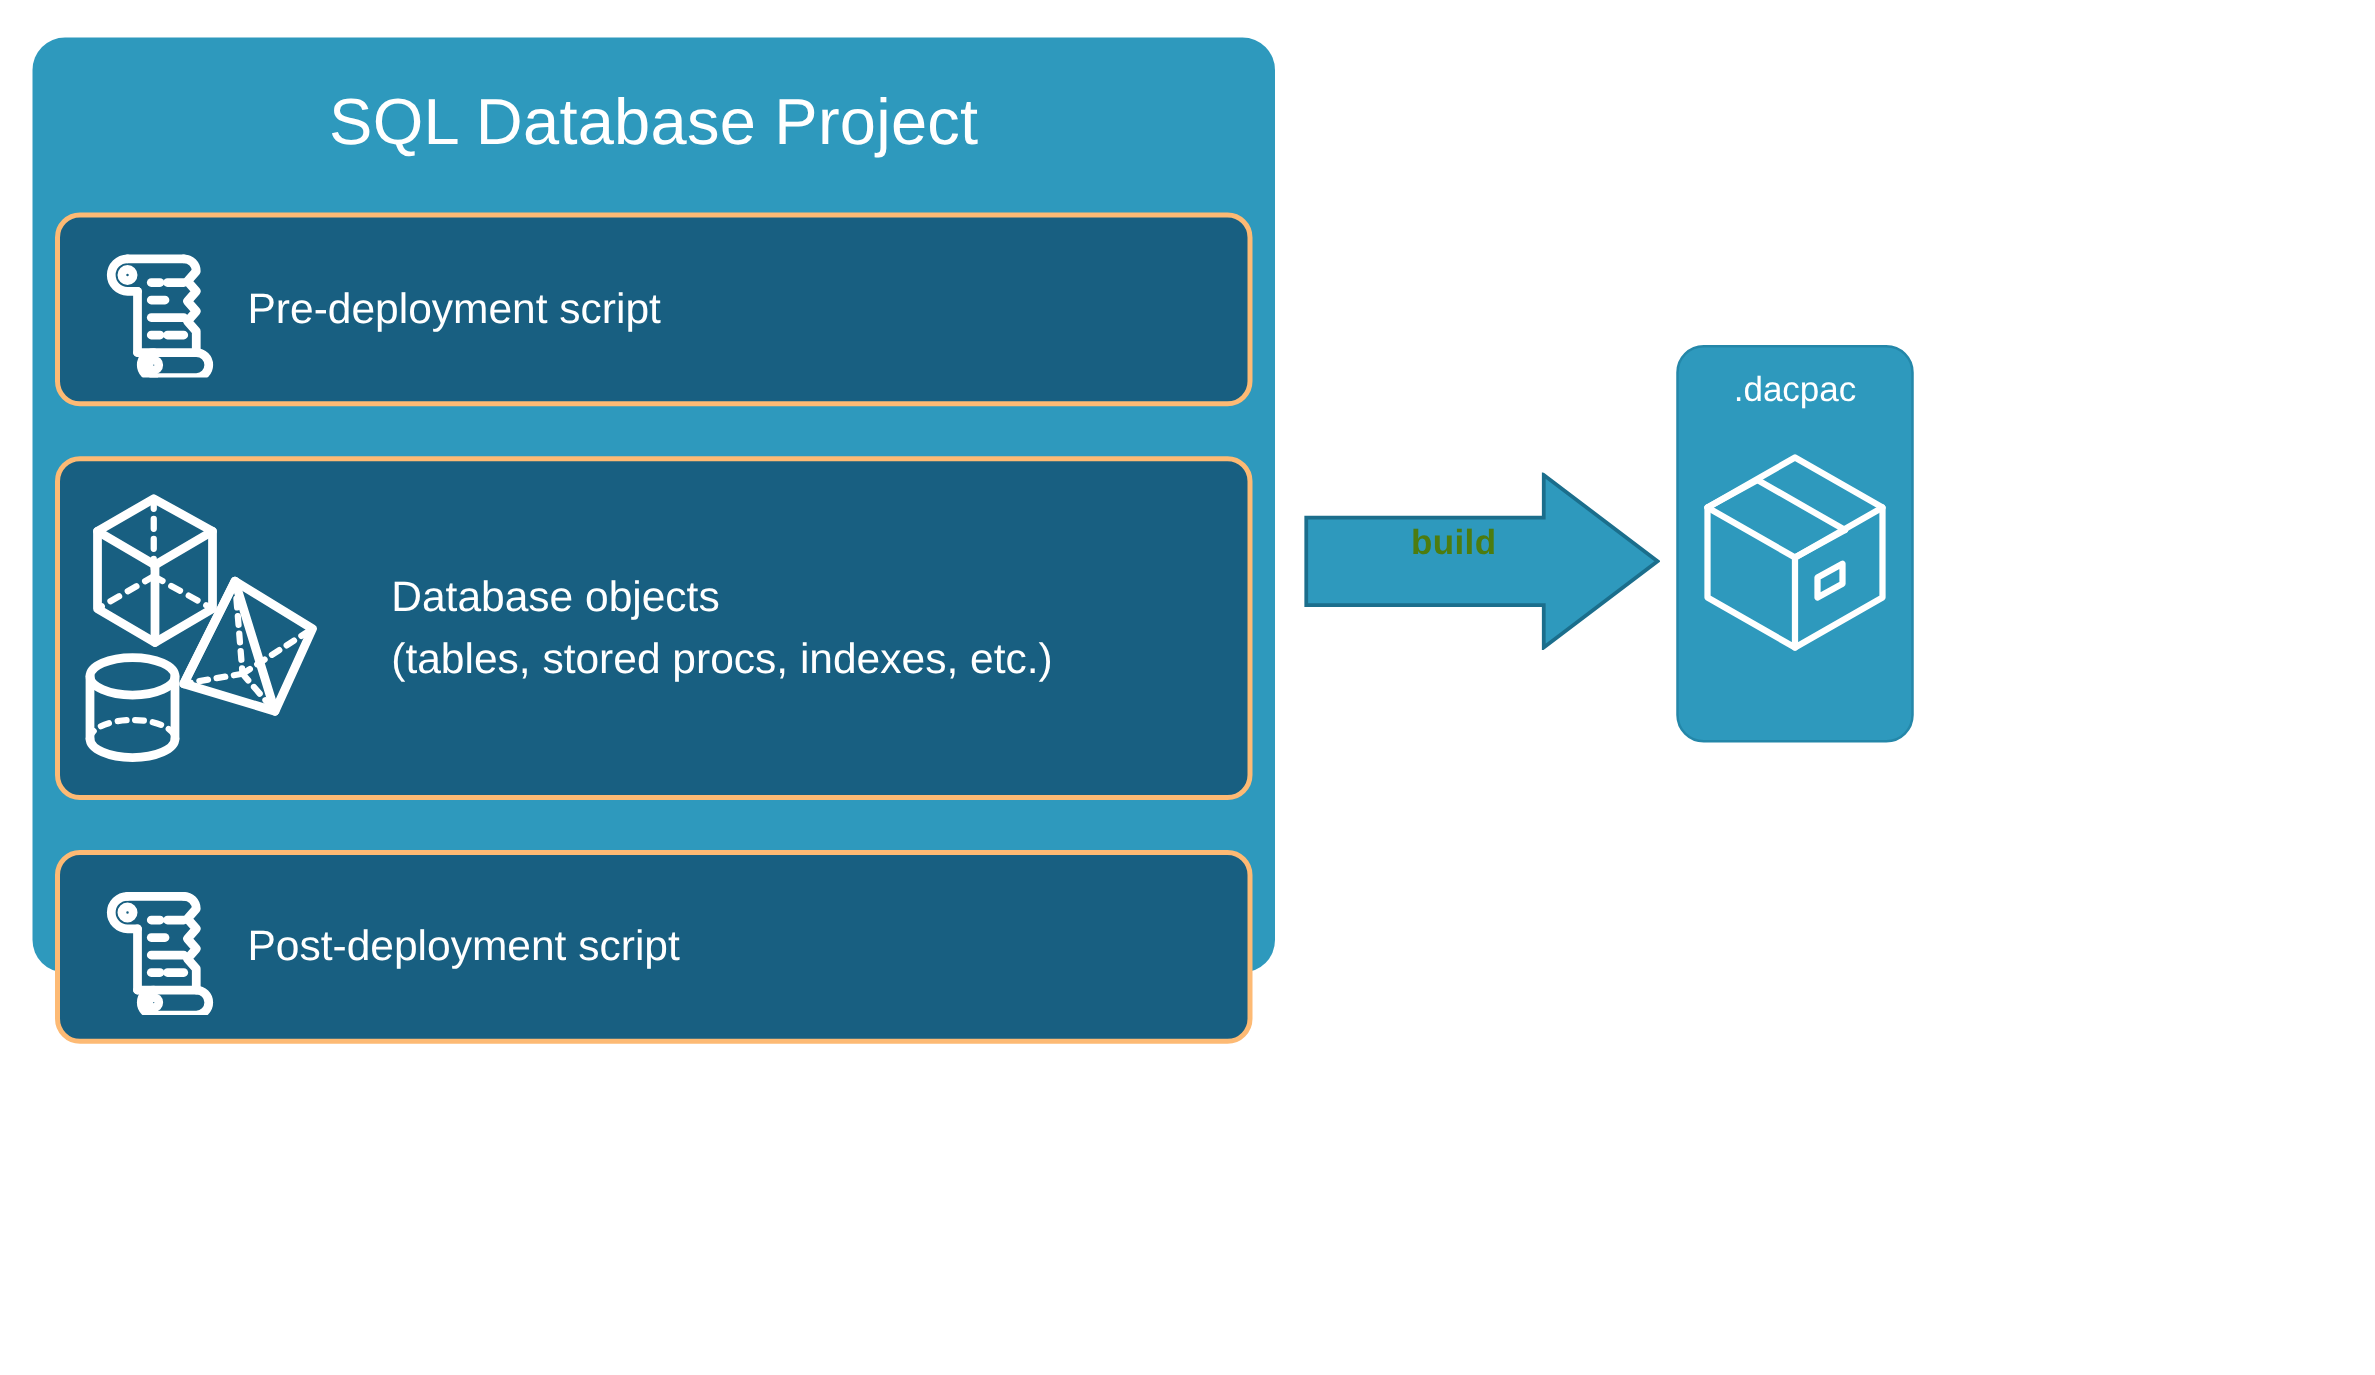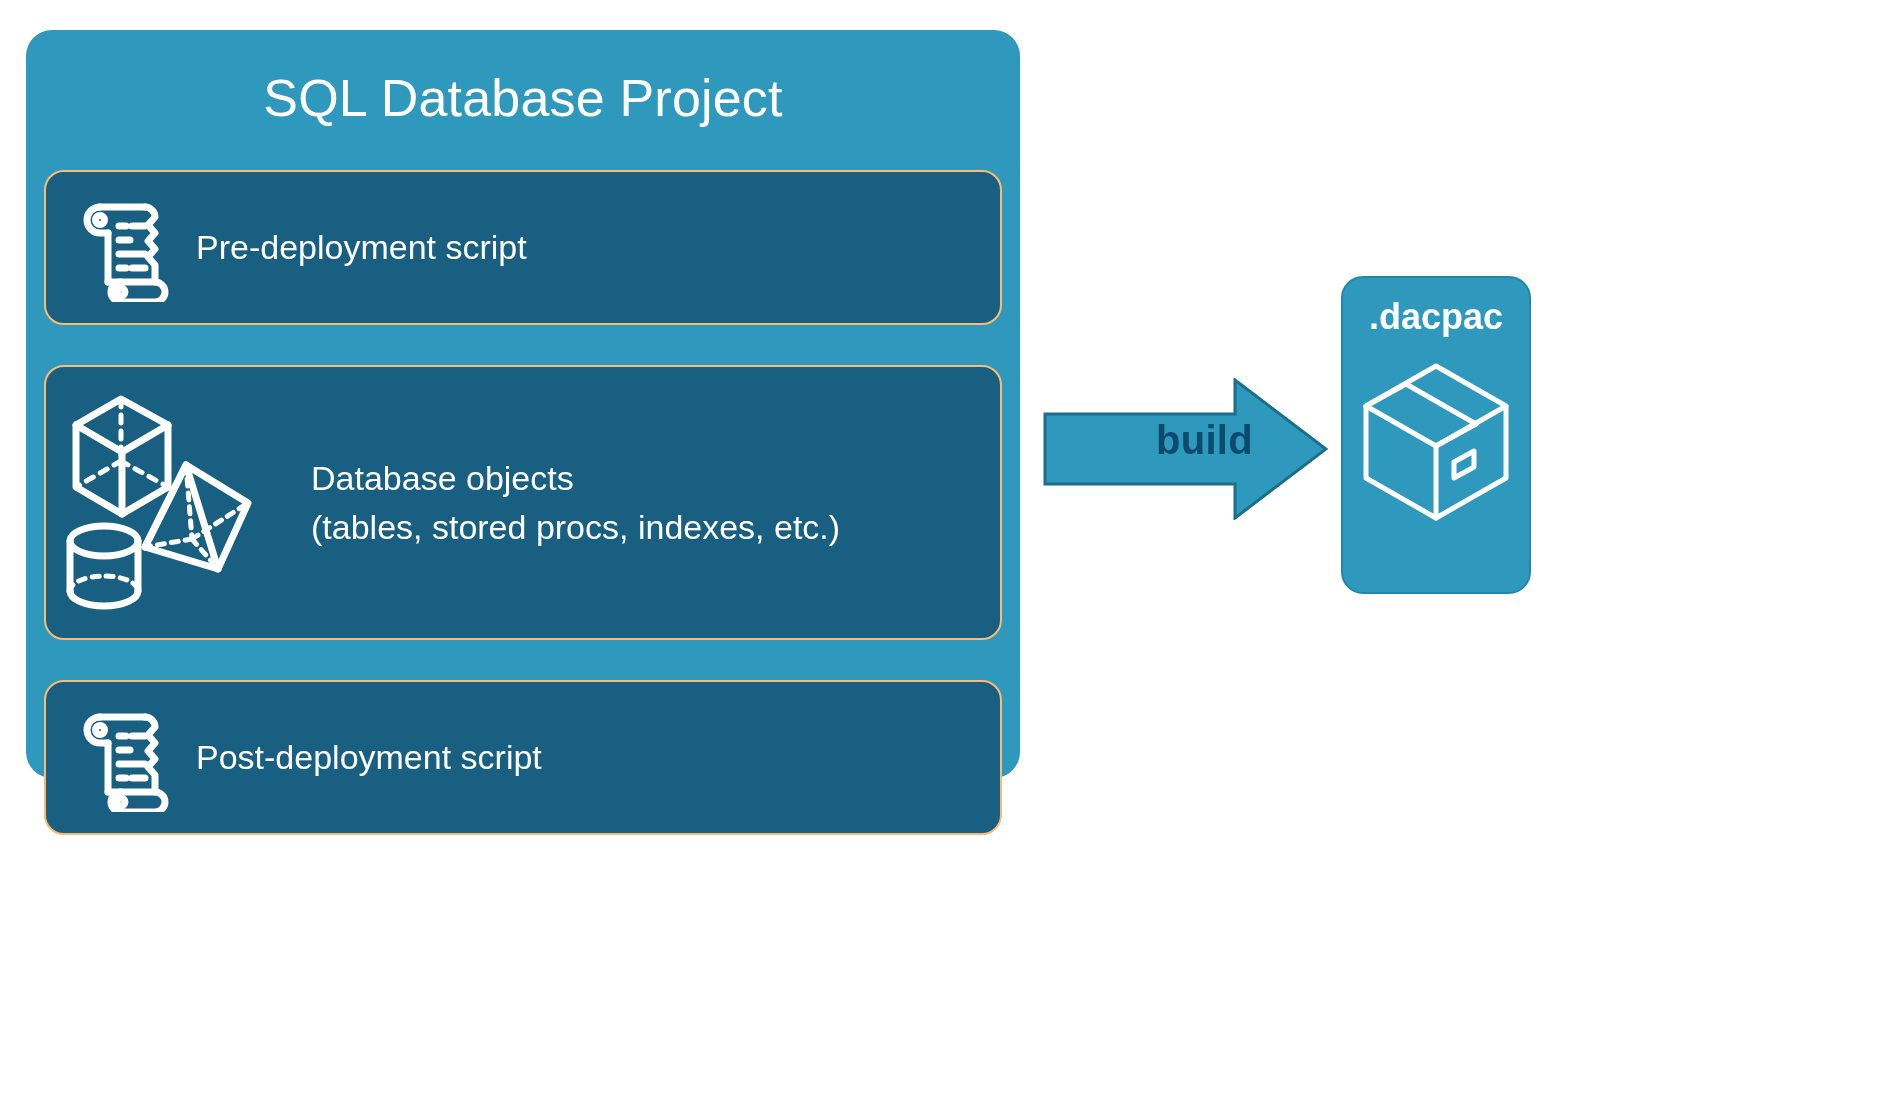--- a/index.html
+++ b/index.html
@@ -41,21 +41,21 @@
     letter-spacing: 0.2px;
     line-height: 1.1;
   }
 
   
   .card {
     position: absolute;
     left: 18px;
     width: 958px;
     background: #185f81;
-    border: 2px solid #fdba74;
+    border: 4px solid #fdba74;
     border-radius: 20px;
     box-sizing: border-box;
     display: flex;
     align-items: center;
   }
   .card-pre  { top: 140px; height: 155px; }
   .card-objs { top: 335px; height: 275px; }
   .card-post { top: 650px; height: 155px; }
 
   .card-icon {
@@ -81,23 +81,23 @@
     left: 1043px;
     top: 378px;
     width: 285px;
     height: 142px;
   }
   .build-label {
     position: absolute;
     left: 1073px;
     top: 418px;
     width: 180px;
-    text-align: right;
-    color: #0c4a6e;
-    font-size: 40px;
+    text-align: center;
+    color: #4d7c0f;
+    font-size: 28px;
     font-weight: bold;
     letter-spacing: 0.3px;
   }
 
   
   .dacpac-card {
     position: absolute;
     left: 1341px;
     top: 276px;
     width: 190px;
@@ -107,22 +107,22 @@
     border-radius: 22px;
     box-sizing: border-box;
   }
   .dacpac-title {
     position: absolute;
     left: 0;
     top: 18px;
     width: 100%;
     text-align: center;
     color: #ffffff;
-    font-size: 36px;
-    font-weight: bold;
+    font-size: 28px;
+    font-weight: normal;
   }
   .dacpac-icon {
     position: absolute;
     left: 50%;
     transform: translateX(-50%);
     top: 82px;
   }
 </style>
 </head>
 <body>

